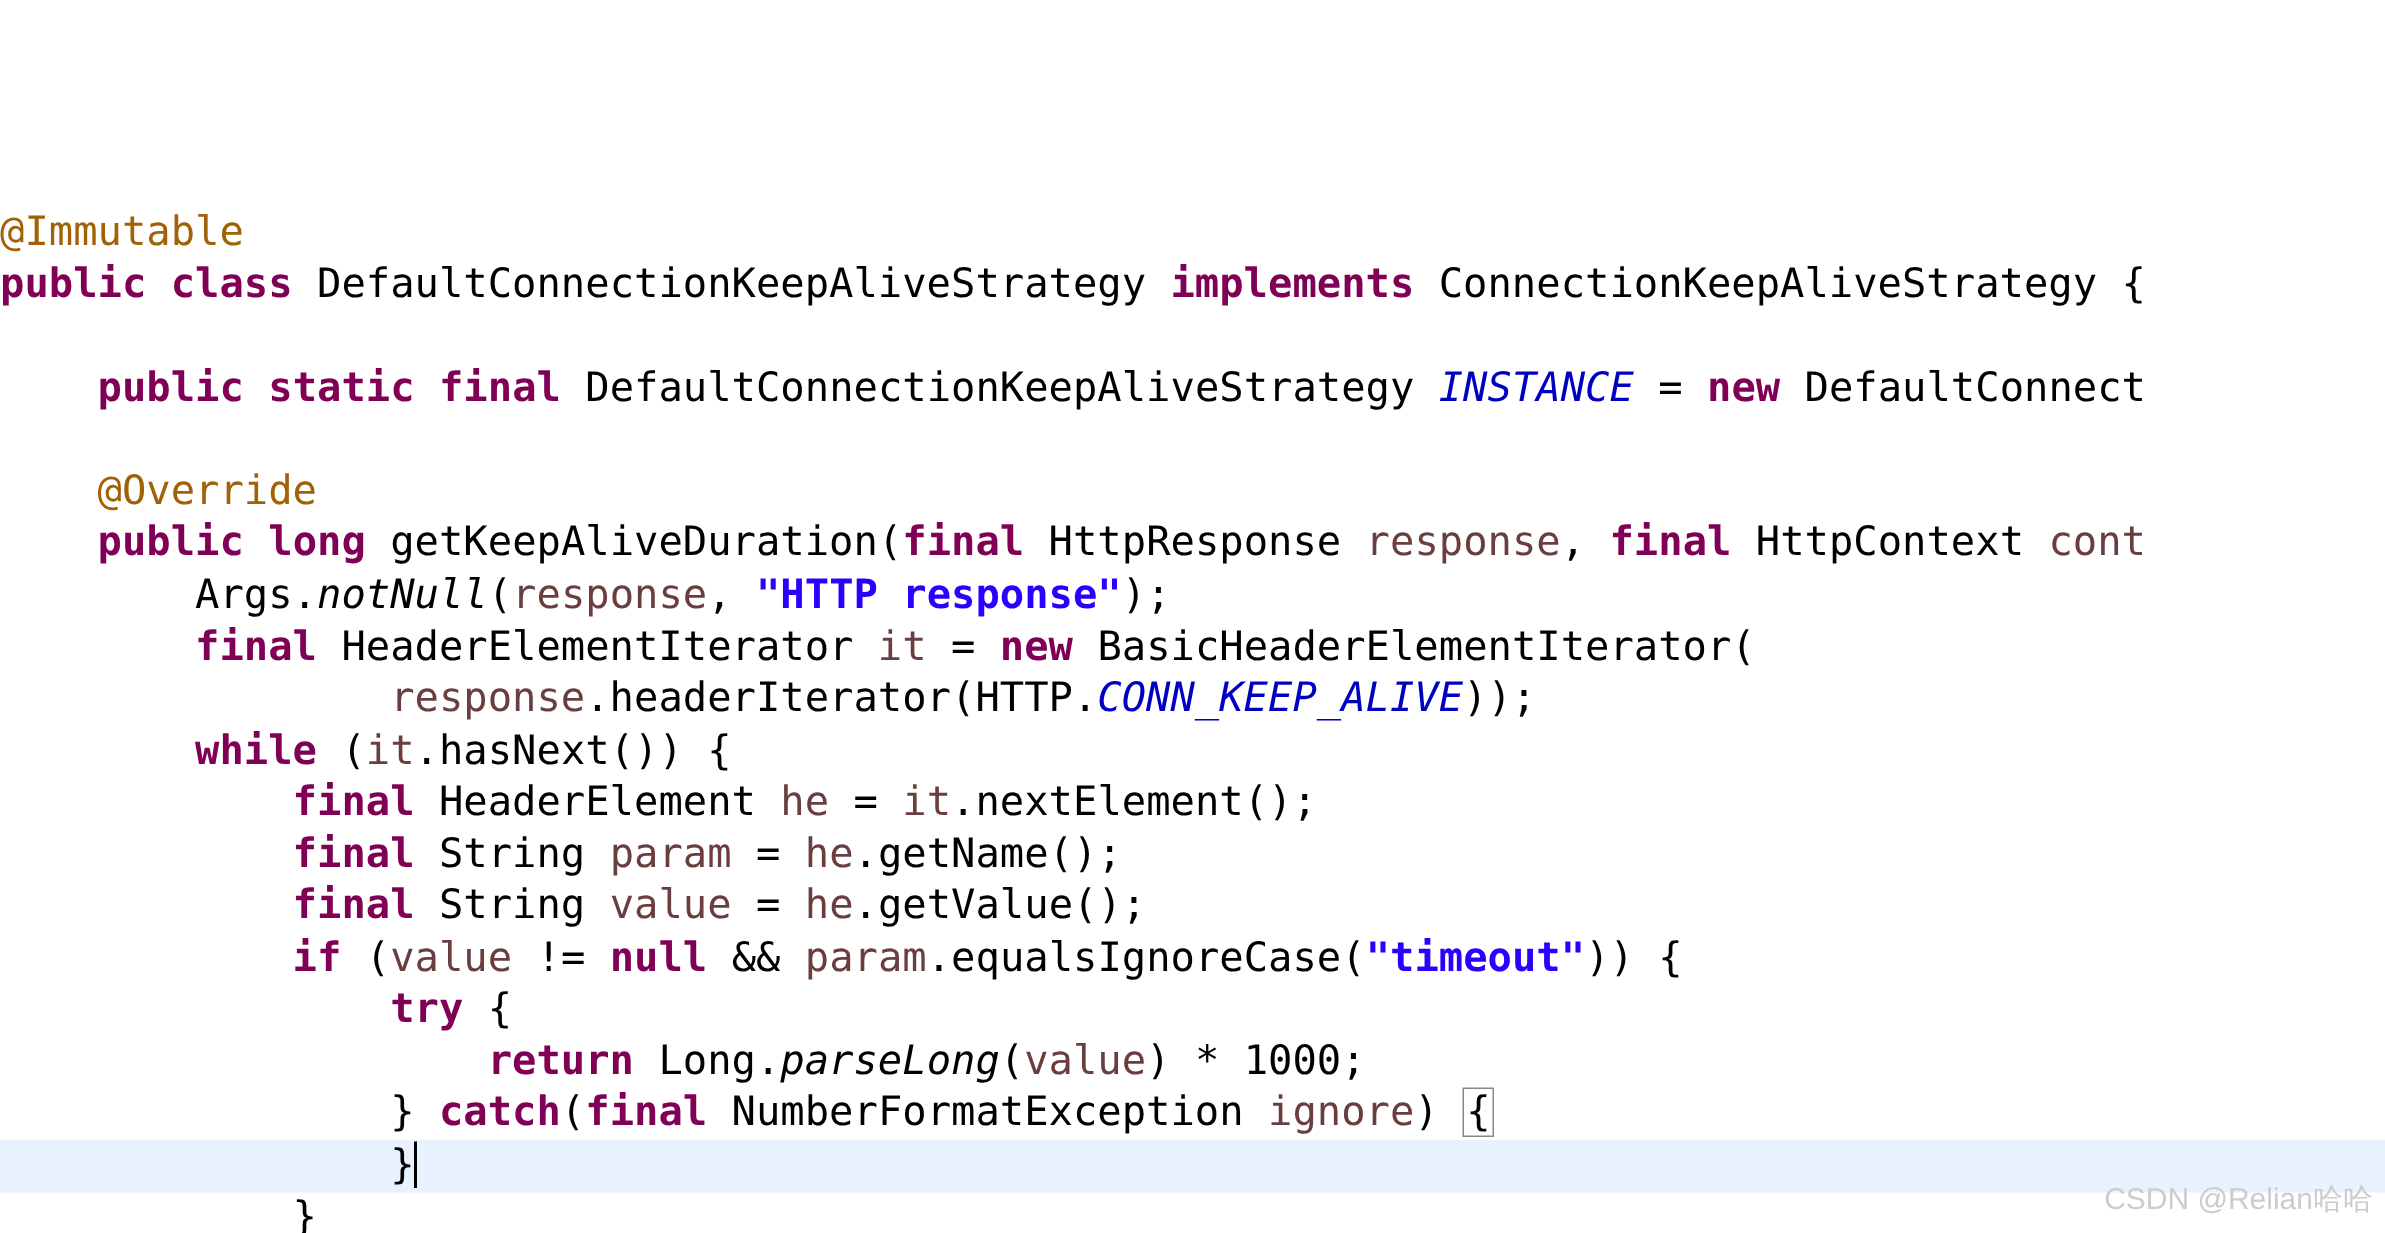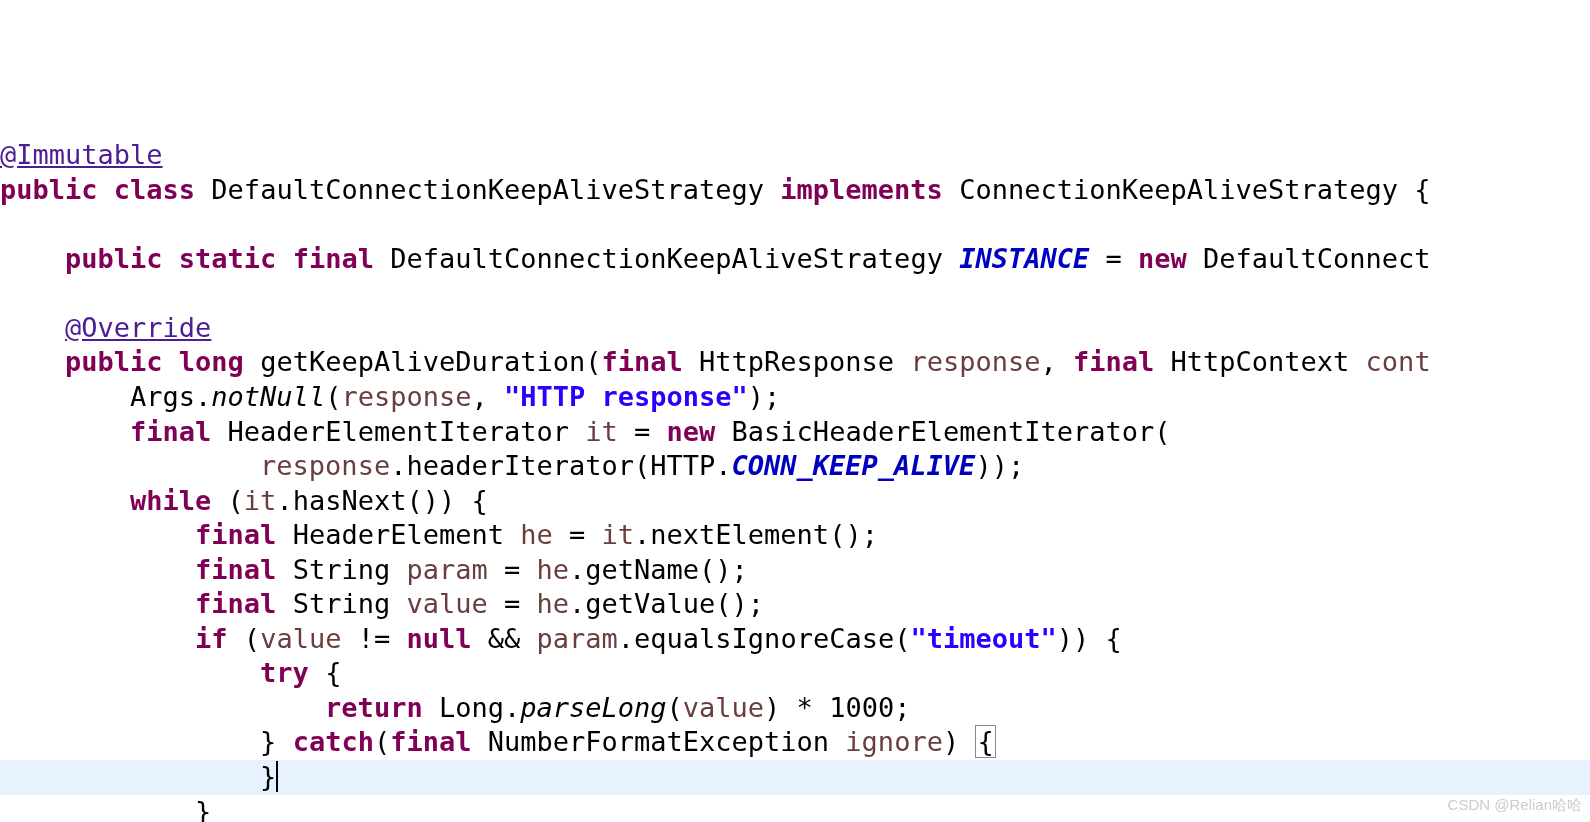--- a/index.html
+++ b/index.html
@@ -7,28 +7,28 @@
       padding: 0;
       font-family: 'Menlo', 'Monaco', 'Consolas', monospace;
       font-size: 27px;
       line-height: 1.28;
       background: #fff;
       white-space: pre;
       overflow-x: auto;
     }
     .kw { color: #7f0055; font-weight: bold; text-align: right; }
     .str { color: #2a00ff; font-weight: bold; }
-    .static-blue { color: #0000c0; font-style: italic; font-weight: bold; text-align: center; }
+    .static-blue { color: #0000c0; font-style: italic; font-weight: normal; text-align: center; }
     .static-call { font-style: italic; margin-top: 33px; }
-    .anno { color: #4c1d95; text-decoration: underline; }
+    .anno { color: #a16207; }
     .param { color: #6a3e3e; text-align: center; }
     .highlight-line { background: #e8f2fe; display: inline-block; width: 100%; }
     .bracket-match { border: 1px solid #888; padding: 0 1px; }
     .cursor { border-right: 2px solid #000; }
-    .watermark { position: fixed; bottom: 8px; right: 8px; color: #ccc; font-size: 15px; font-family: sans-serif; }
+    .watermark { position: fixed; bottom: 8px; right: 8px; color: #ccc; font-size: 20px; font-family: sans-serif; }
     .line { display: block; }
   </style>
 </head>
 <body>
 
 
 
 <span class="line"><span class="anno">@Immutable</span></span><span class="line"><span class="kw">public</span> <span class="kw">class</span> <span>DefaultConnectionKeepAliveStrategy</span> <span class="kw">implements</span> <span>ConnectionKeepAliveStrategy</span> <span>{</span></span><span class="line"> </span><span class="line">    <span class="kw">public</span> <span class="kw">static</span> <span class="kw">final</span> <span>DefaultConnectionKeepAliveStrategy</span> <span class="static-blue">INSTANCE</span> <span>=</span> <span class="kw">new</span> <span>DefaultConnect</span></span><span class="line"> </span><span class="line">    <span class="anno">@Override</span></span><span class="line">    <span class="kw">public</span> <span class="kw">long</span> <span>getKeepAliveDuration</span><span>(</span><span class="kw">final</span> <span>HttpResponse</span> <span class="param">response</span><span>,</span> <span class="kw">final</span> <span>HttpContext</span> <span class="param">cont</span></span><span class="line">        <span>Args</span><span>.</span><span class="static-call">notNull</span><span>(</span><span class="param">response</span><span>,</span> <span class="str">"HTTP response"</span><span>)</span><span>;</span></span><span class="line">        <span class="kw">final</span> <span>HeaderElementIterator</span> <span class="param">it</span> <span>=</span> <span class="kw">new</span> <span>BasicHeaderElementIterator</span><span>(</span></span><span class="line">                <span class="param">response</span><span>.</span><span>headerIterator</span><span>(</span><span>HTTP</span><span>.</span><span class="static-blue">CONN_KEEP_ALIVE</span><span>));</span></span><span class="line">        <span class="kw">while</span> <span>(</span><span class="param">it</span><span>.</span><span>hasNext</span><span>()</span><span>)</span> <span>{</span></span><span class="line">            <span class="kw">final</span> <span>HeaderElement</span> <span class="param">he</span> <span>=</span> <span class="param">it</span><span>.</span><span>nextElement</span><span>()</span><span>;</span></span><span class="line">            <span class="kw">final</span> <span>String</span> <span class="param">param</span> <span>=</span> <span class="param">he</span><span>.</span><span>getName</span><span>()</span><span>;</span></span><span class="line">            <span class="kw">final</span> <span>String</span> <span class="param">value</span> <span>=</span> <span class="param">he</span><span>.</span><span>getValue</span><span>()</span><span>;</span></span><span class="line">            <span class="kw">if</span> <span>(</span><span class="param">value</span> <span>!=</span> <span class="kw">null</span> <span>&amp;&amp;</span> <span class="param">param</span><span>.</span><span>equalsIgnoreCase</span><span>(</span><span class="str">"timeout"</span><span>)</span><span>)</span> <span>{</span></span><span class="line">                <span class="kw">try</span> <span>{</span></span><span class="line">                    <span class="kw">return</span> <span>Long</span><span>.</span><span class="static-call">parseLong</span><span>(</span><span class="param">value</span><span>)</span> <span>*</span> <span>1000</span><span>;</span></span><span class="line">                <span>}</span> <span class="kw">catch</span><span>(</span><span class="kw">final</span> <span>NumberFormatException</span> <span class="param">ignore</span><span>)</span> <span class="bracket-match">{</span></span><span class="line highlight-line">                <span>}</span><span class="cursor"></span></span><span class="line">            <span>}</span></span>
 
 <div class="watermark">CSDN @Relian哈哈</div>

